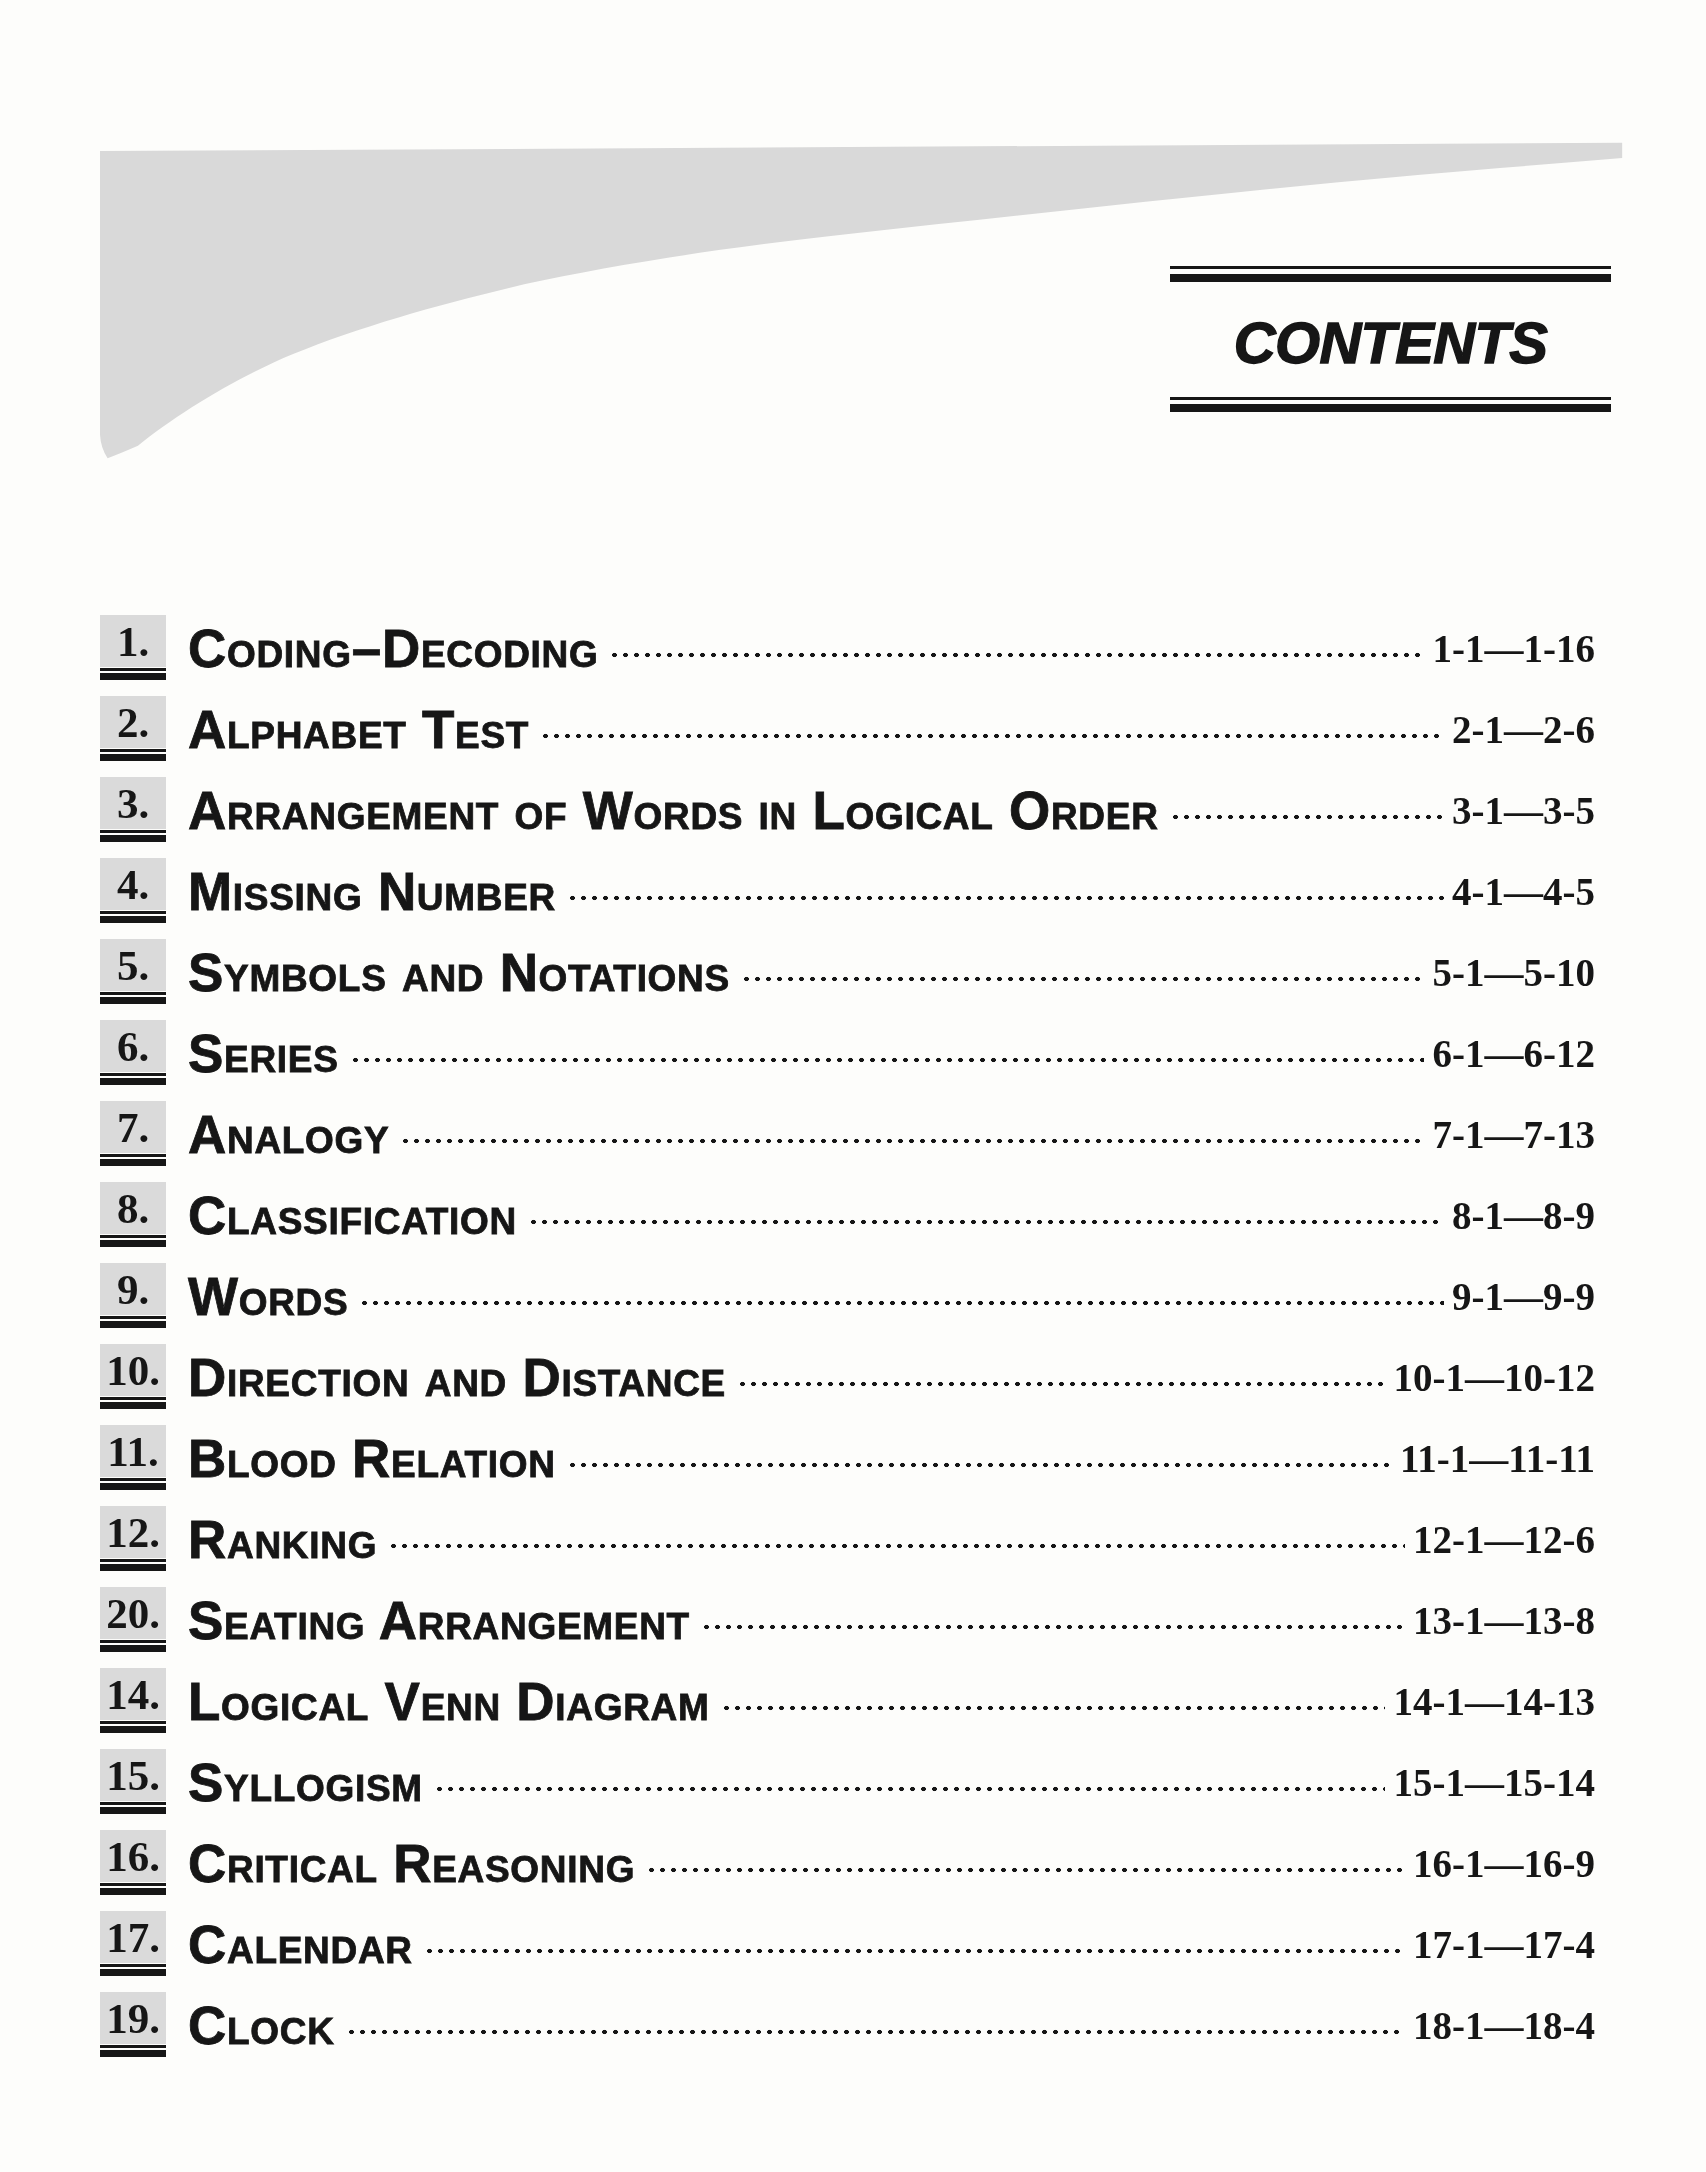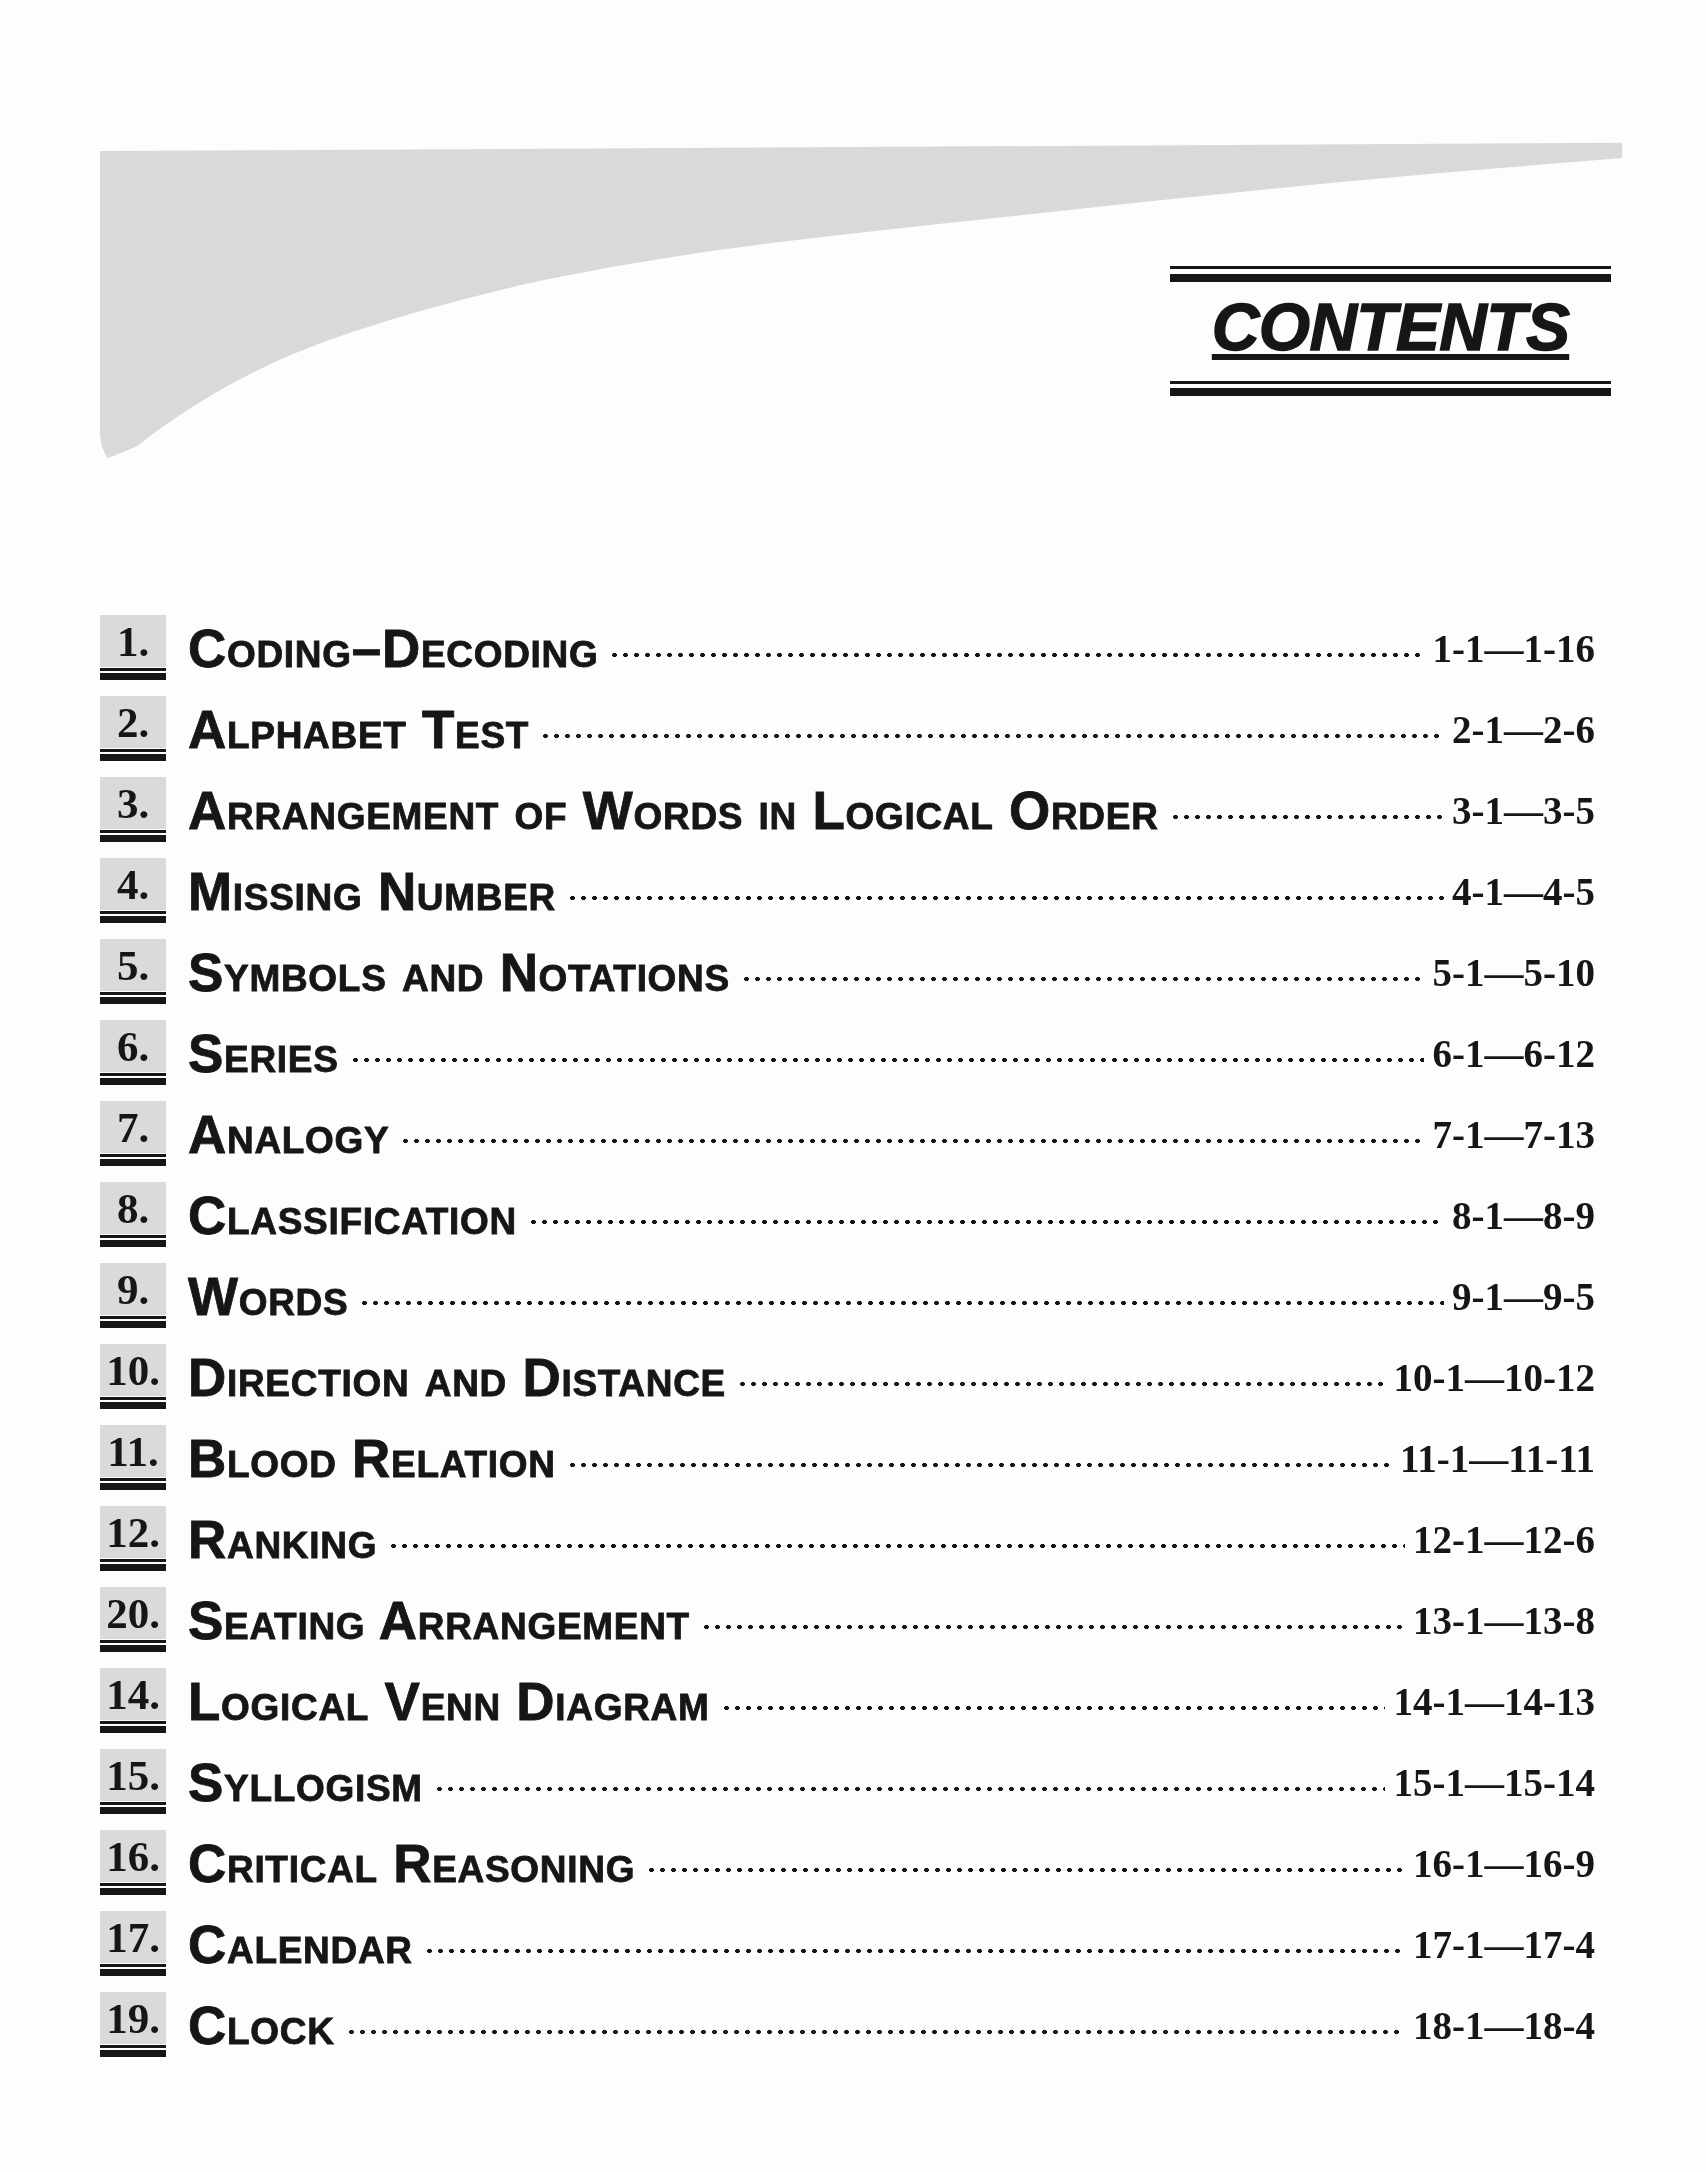--- a/index.html
+++ b/index.html
@@ -24,30 +24,29 @@
   .swoosh path{fill:var(--swoosh-gray);}
 
   
   .contents-block{
     position:absolute;left:1170px;top:266px;width:441px;
   }
   .rule{background:var(--ink);width:100%;}
   .rule.thin{height:2.8px;}
   .rule.thick{height:8.3px;margin-top:4.8px;}
   .contents-title{
-    margin-top:0;
+    margin-top:16px;
     font-family:"Liberation Sans",sans-serif;
     font-style:italic;
     font-weight:700;
-    font-size:66px;
+    font-size:58px;
     line-height:90px;
     letter-spacing:-0.7px;
     text-align:center;
     white-space:nowrap;
-    text-decoration:underline;
     -webkit-text-stroke:1.4px var(--ink);
   }
   .rule.thin.bottom{margin-top:9px;}
   .rule.thick.bottom{margin-top:4.1px;}
 
   
   .toc{position:absolute;left:0;top:605px;right:0;}
   .row{position:relative;height:81px;}
   .num-wrap{position:absolute;left:100px;top:10.3px;width:66px;}
   .num-box{
@@ -243,21 +242,21 @@
     <div class="num-wrap">
       <div class="num-box">
         <span class="num">9.</span>
       </div>
       <div class="num-underline"></div>
       <div class="num-thickline"></div>
     </div>
     <div class="entry">
       <span class="title">Words</span>
       <span class="leader"></span>
-      <span class="pages">9-1—9-5</span>
+      <span class="pages">9-1—9-9</span>
     </div>
   </div>
 
   <div class="row">
     <div class="num-wrap">
       <div class="num-box">
         <span class="num">10.</span>
       </div>
       <div class="num-underline"></div>
       <div class="num-thickline"></div>

